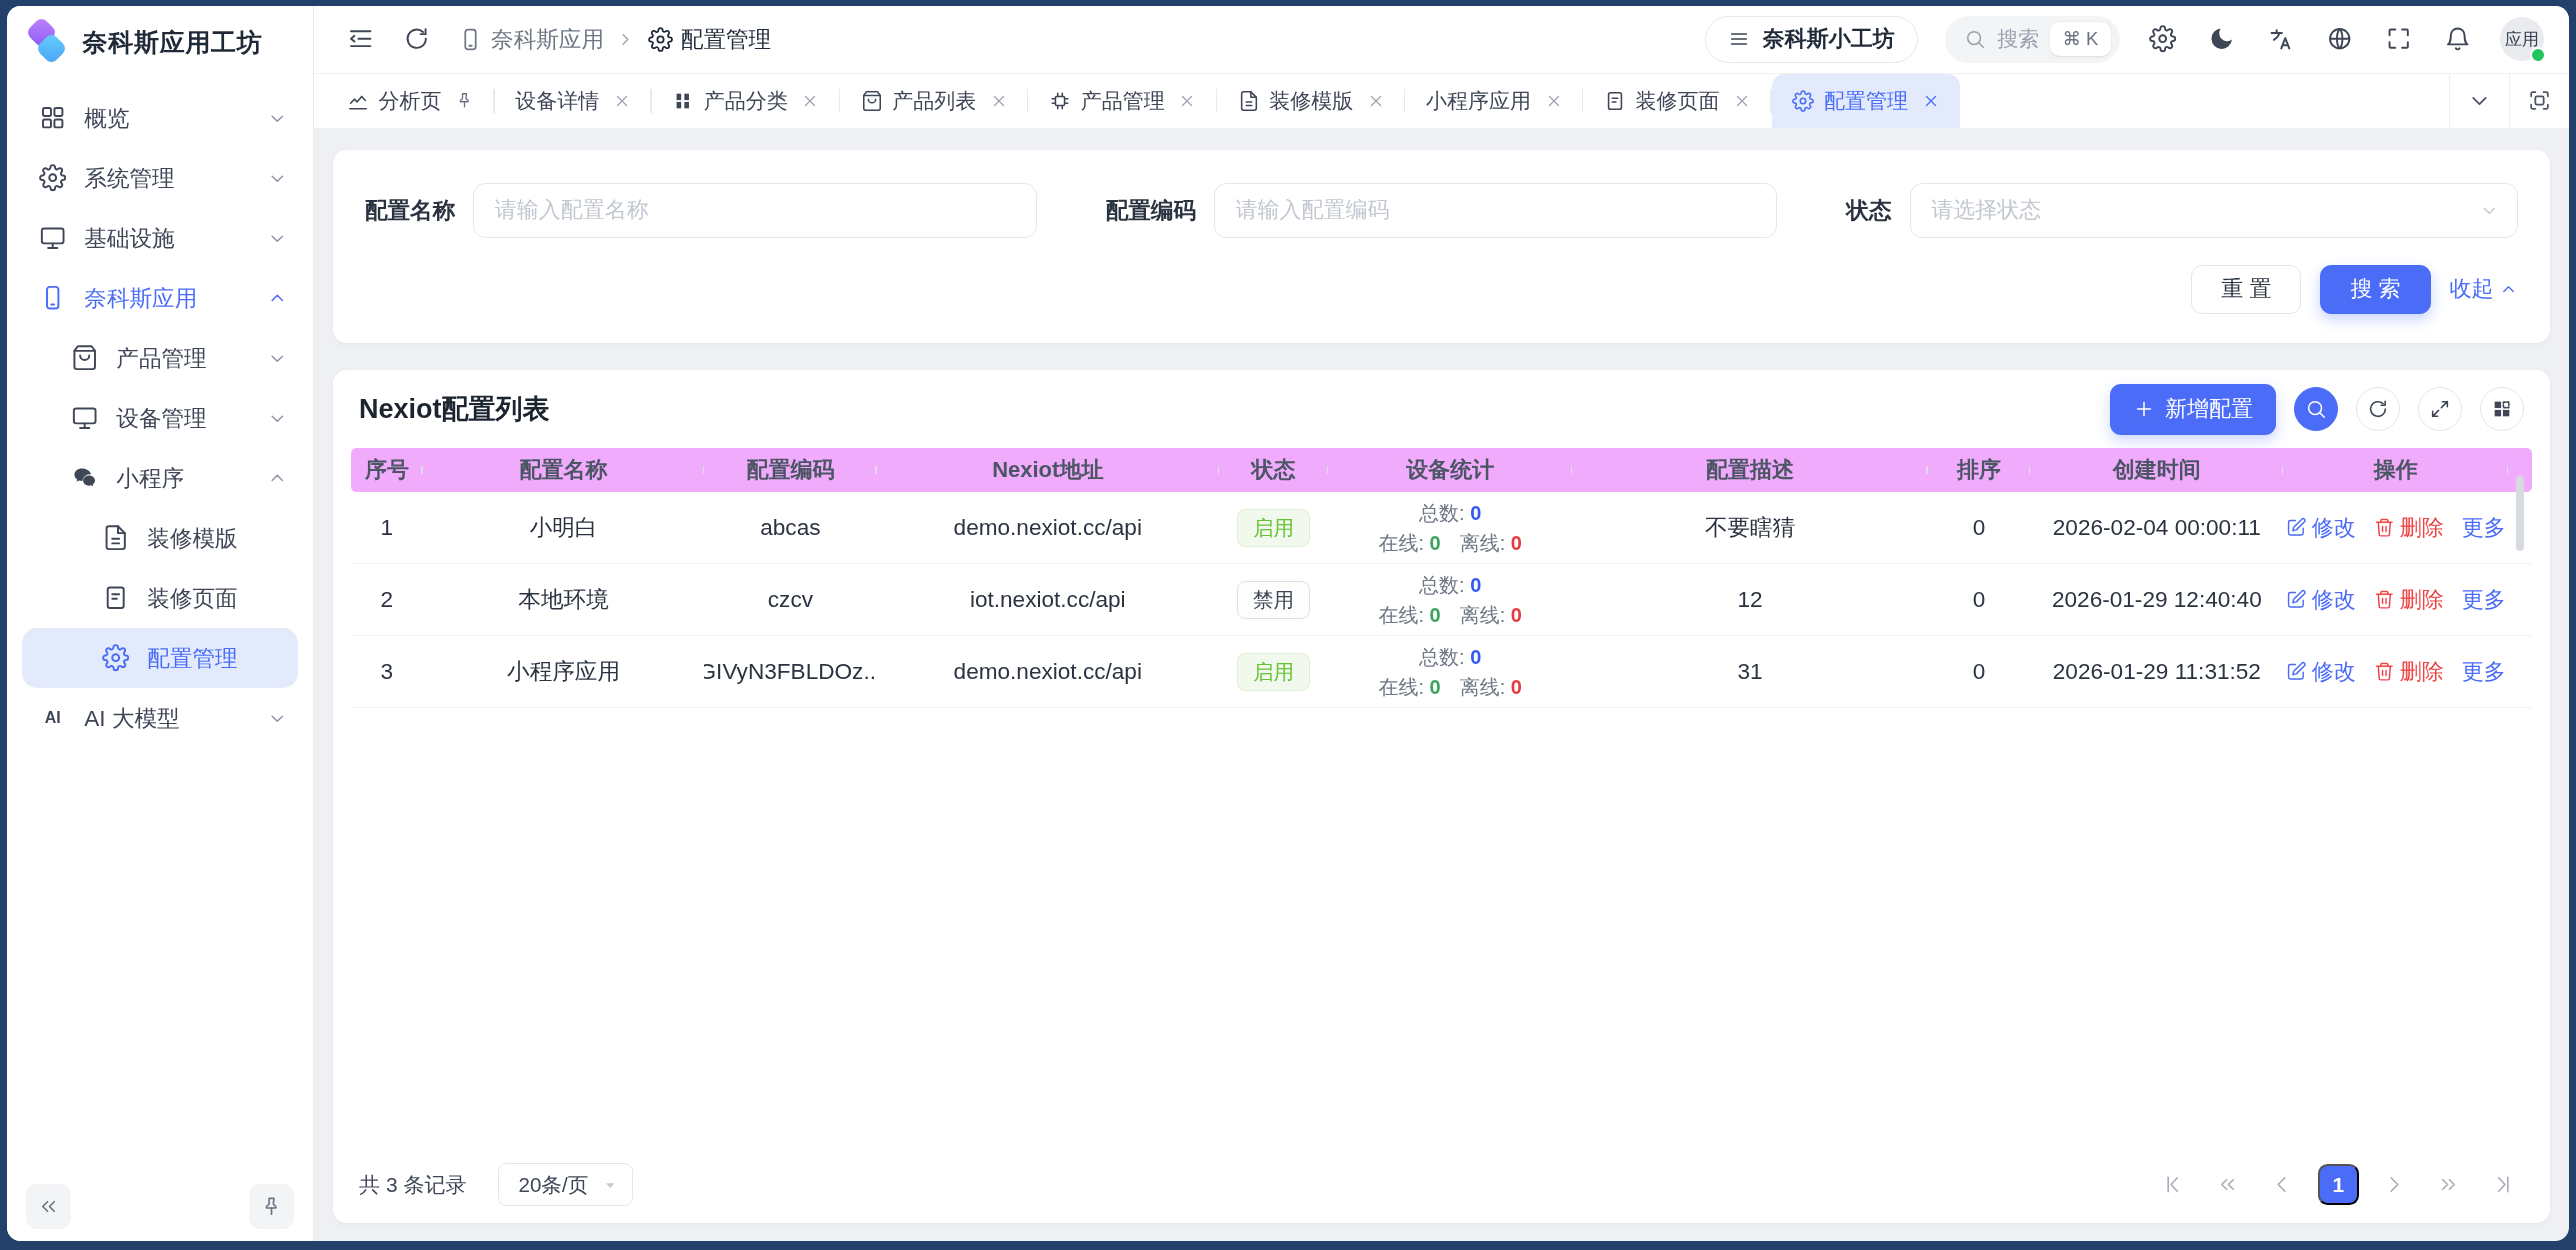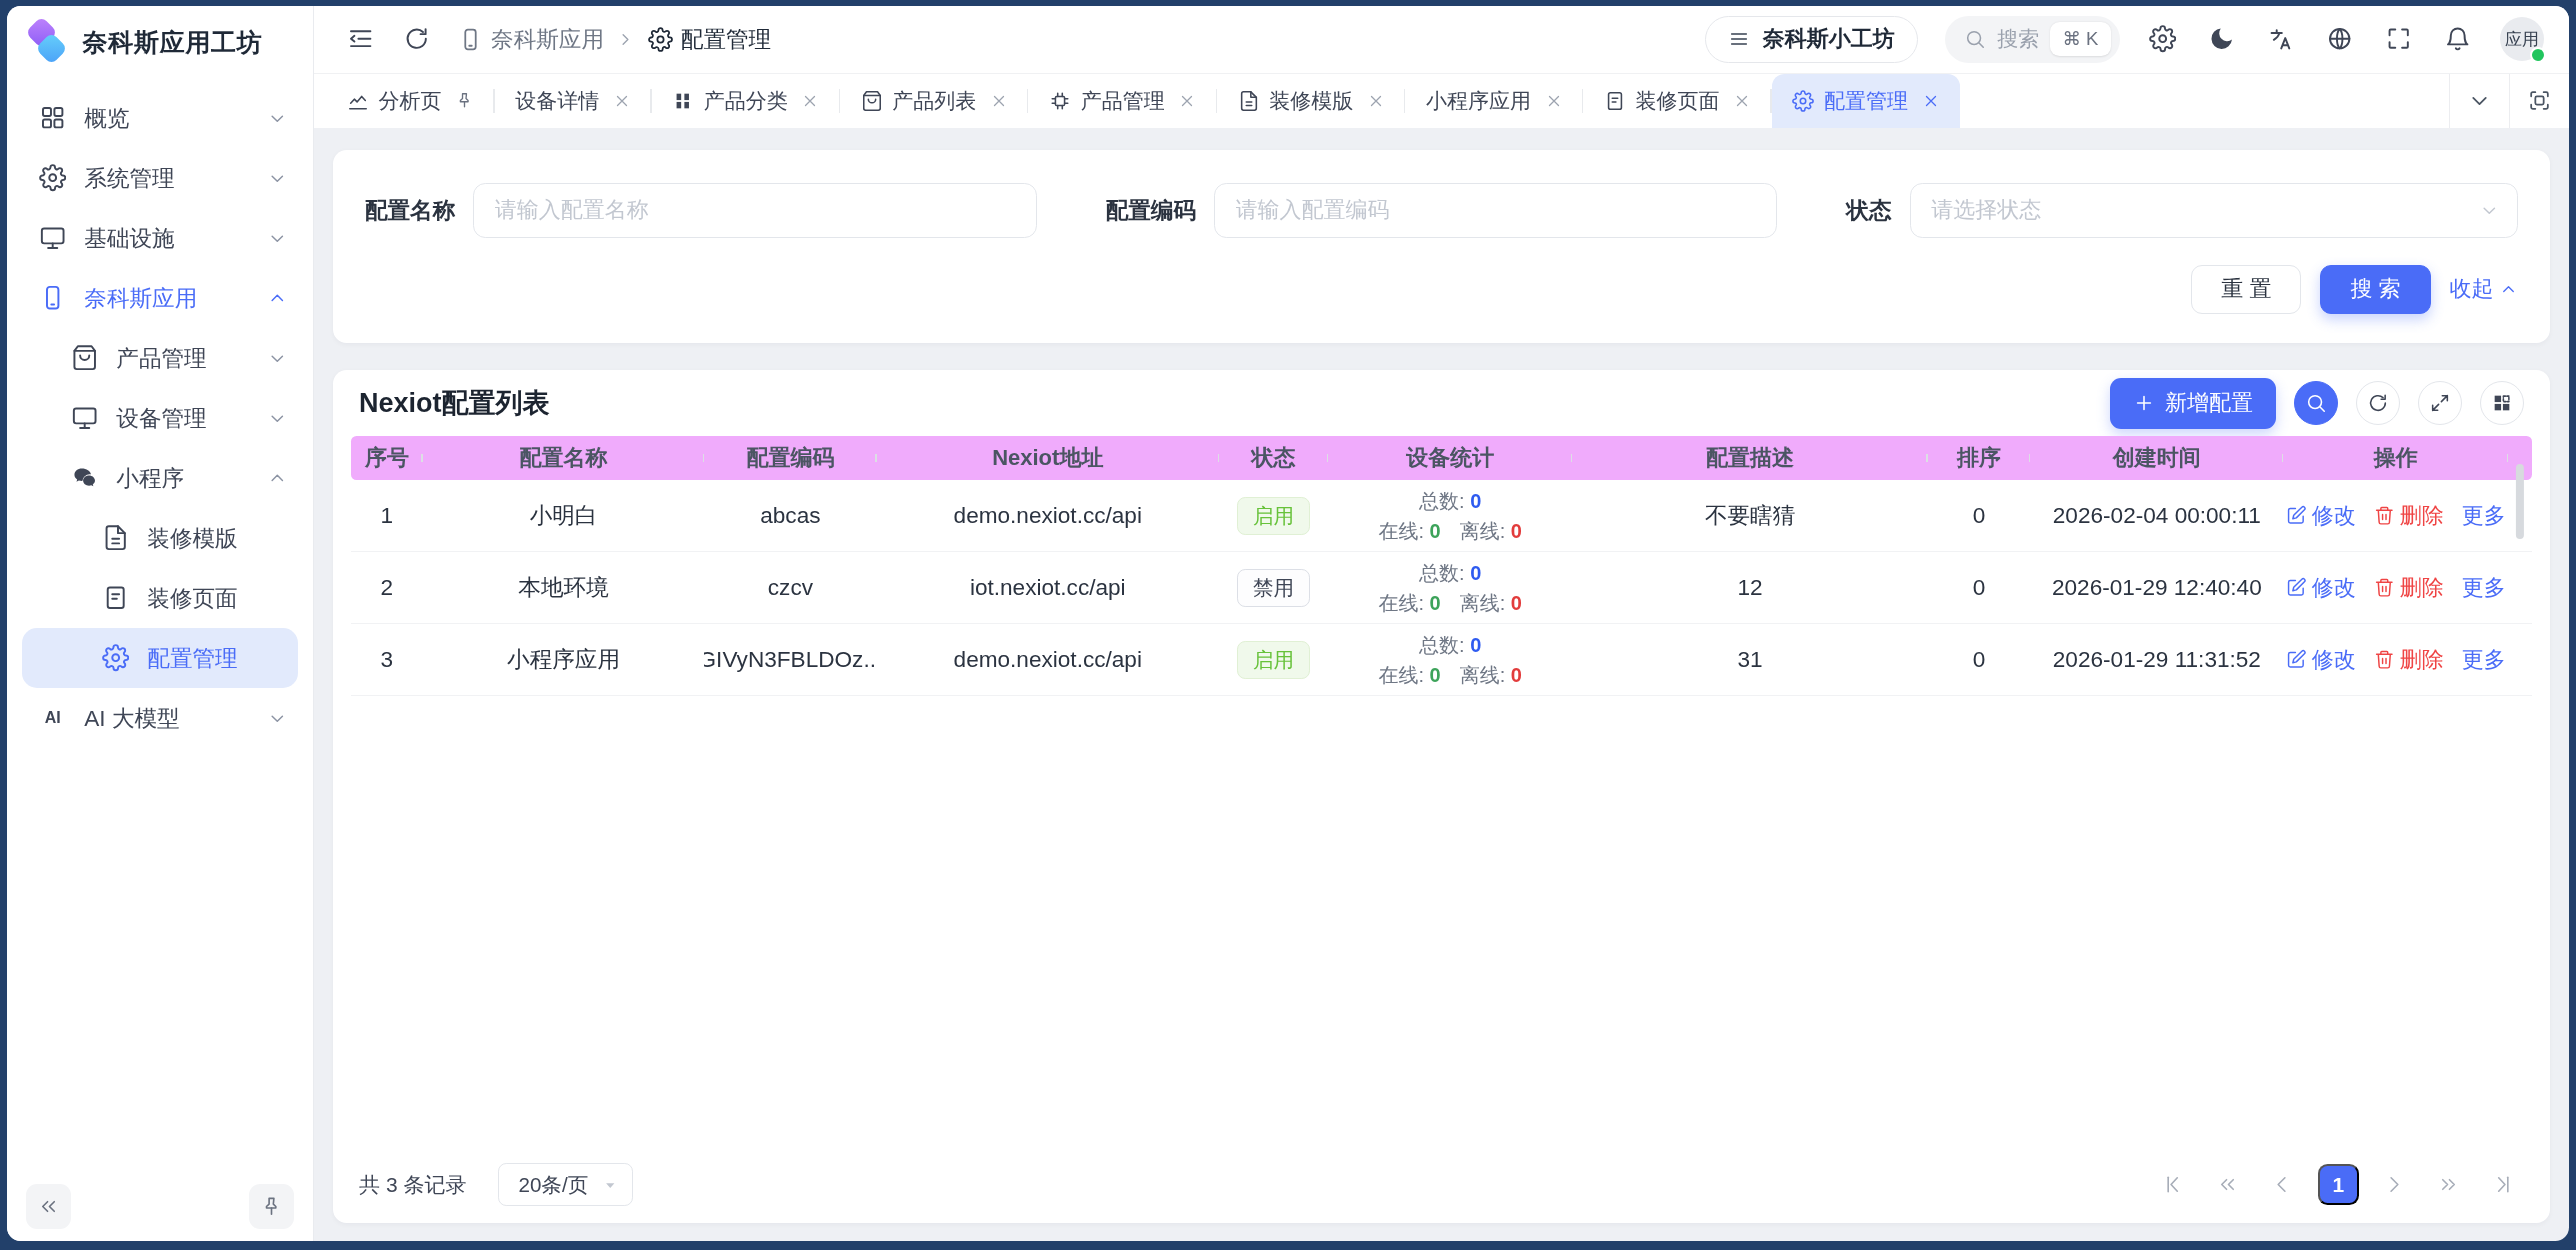--- a/index.html
+++ b/index.html
@@ -117,21 +117,21 @@
   .btn { height:49px; border-radius:11px; font-size:22px; padding:0 29px; background:#fff;
          border:1.4px solid #e3e6eb; color:#2b3340; display:inline-flex; align-items:center;
          justify-content:center; cursor:pointer; white-space:nowrap; }
   .btn-primary { background:var(--primary); border-color:var(--primary); color:#fff;
                  box-shadow:0 5.5px 12.3px rgba(74,108,247,.3); }
   .link-collapse { display:inline-flex; align-items:center; gap:5.5px; color:var(--primary);
                    font-size:22px; background:none; border:none; cursor:pointer; white-space:nowrap; }
   .link-collapse .icon { width:19px; height:19px; }
 
   .table-card { flex:1; margin-top:27.4px; display:flex; flex-direction:column; padding:0 18px; min-height:0; }
-  .card-head { height:66px; flex:none; display:flex; align-items:center; padding:0 8.2px; }
+  .card-head { height:78px; flex:none; display:flex; align-items:center; padding:0 8.2px; }
   .card-title { font-size:27px; font-weight:600; color:#1c2430; }
   .card-tools { margin-left:auto; display:flex; align-items:center; gap:18px; }
   .add-btn { height:51px; border-radius:11px; background:var(--primary); border:none; color:#fff;
              font-size:22px; display:inline-flex; align-items:center; gap:9.6px; padding:0 23px;
              cursor:pointer; box-shadow:0 5.5px 12.3px rgba(74,108,247,.28); white-space:nowrap; }
   .add-btn .icon { width:22px; height:22px; }
   .circle-btn { width:44px; height:44px; border-radius:50%; border:1.4px solid #e3e6eb; background:#fff;
                 color:#3f4656; display:flex; align-items:center; justify-content:center; cursor:pointer; }
   .circle-btn .icon { width:22px; height:22px; }
   .circle-btn.primary { background:var(--primary); border-color:var(--primary); color:#fff; }

